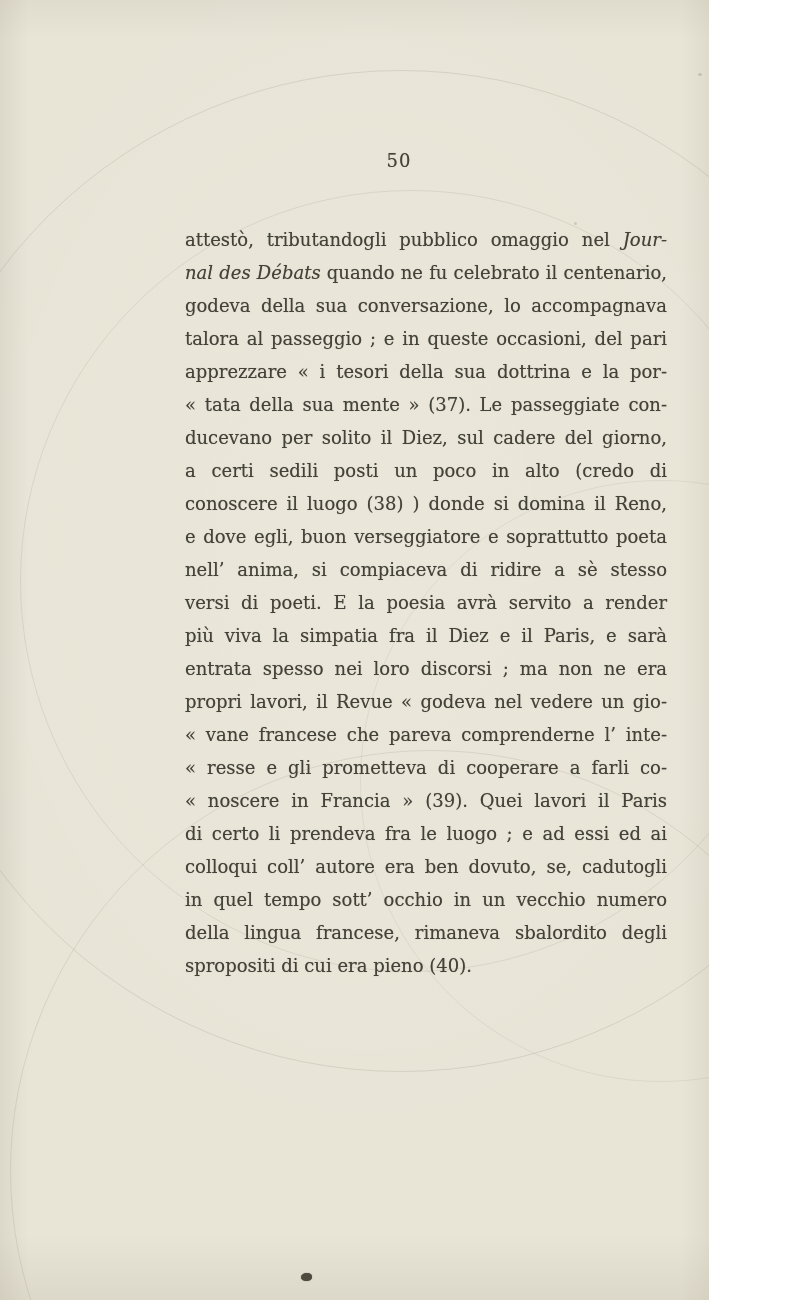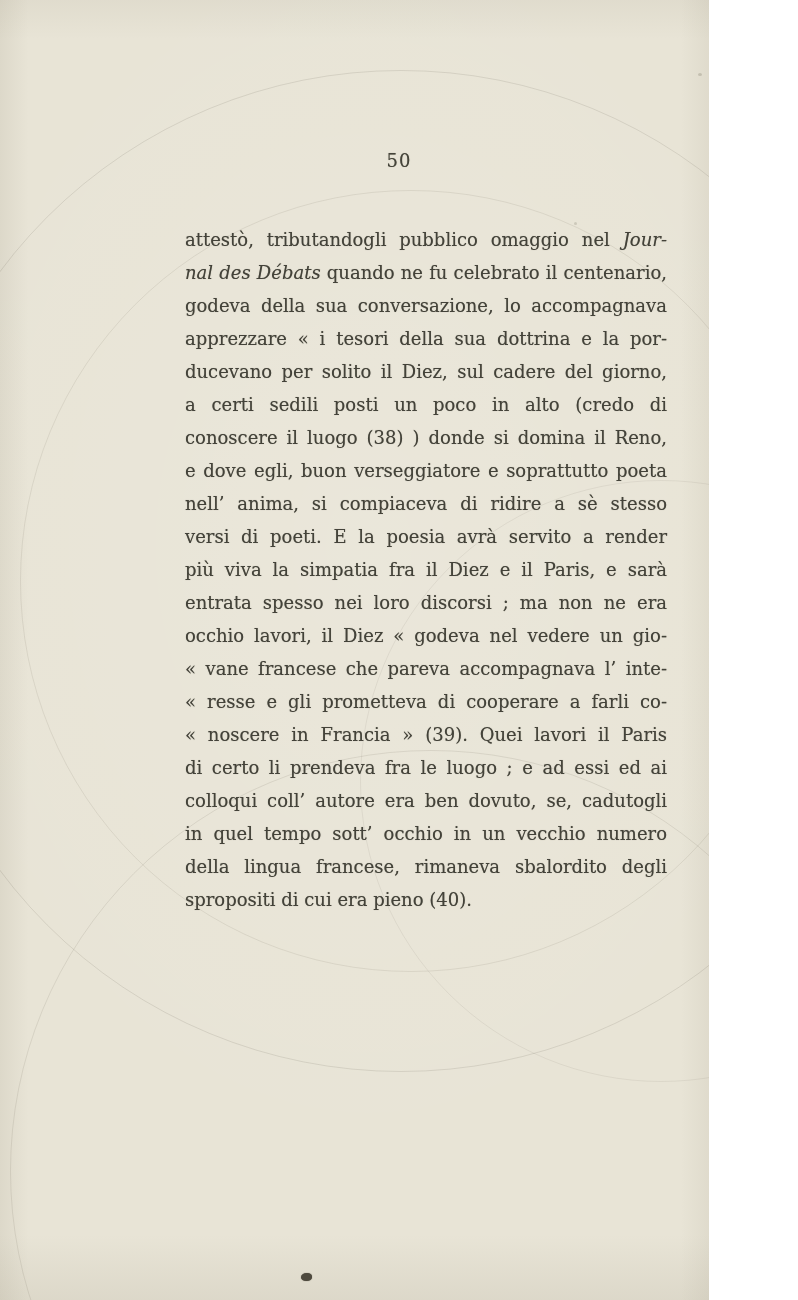--- a/index.html
+++ b/index.html
@@ -93,31 +93,33 @@
   <div class="arc arc2"></div>
   <div class="arc arc3"></div>
   <div class="arc arc4"></div>
 
   <div class="page-number">50</div>
 
   <div class="text-block">
       <div class="line"><span>attestò, tributandogli pubblico omaggio nel </span><span class="italic">Jour-</span></div>
       <div class="line"><span class="italic">nal des Débats</span><span> quando ne fu celebrato il centenario,</span></div>
       <div class="line"><span>godeva della sua conversazione, lo accompagnava</span></div>
+      <div class="line"><span>talora al passeggio ; e in queste occasioni, del pari</span></div>
       <div class="line"><span>apprezzare « i tesori della sua dottrina e la por-</span></div>
+      <div class="line"><span>« tata della sua mente » (37). Le passeggiate con-</span></div>
       <div class="line"><span>ducevano per solito il Diez, sul cadere del giorno,</span></div>
       <div class="line"><span>a certi sedili posti un poco in alto (credo di</span></div>
       <div class="line"><span>conoscere il luogo (38) ) donde si domina il Reno,</span></div>
       <div class="line"><span>e dove egli, buon verseggiatore e soprattutto poeta</span></div>
       <div class="line"><span>nell’ anima, si compiaceva di ridire a sè stesso</span></div>
       <div class="line"><span>versi di poeti. E la poesia avrà servito a render</span></div>
       <div class="line"><span>più viva la simpatia fra il Diez e il Paris, e sarà</span></div>
       <div class="line"><span>entrata spesso nei loro discorsi ; ma non ne era</span></div>
-      <div class="line"><span>occhio lavori, il Diez « godeva nel vedere un gio-</span></div>
-      <div class="line"><span>« vane francese che pareva accompagnava l’ inte-</span></div>
+      <div class="line"><span>propri lavori, il Revue « godeva nel vedere un gio-</span></div>
+      <div class="line"><span>« vane francese che pareva comprenderne l’ inte-</span></div>
       <div class="line"><span>« resse e gli prometteva di cooperare a farli co-</span></div>
       <div class="line"><span>« noscere in Francia » (39). Quei lavori il Paris</span></div>
       <div class="line"><span>di certo li prendeva fra le luogo ; e ad essi ed ai</span></div>
       <div class="line"><span>colloqui coll’ autore era ben dovuto, se, cadutogli</span></div>
       <div class="line"><span>in quel tempo sott’ occhio in un vecchio numero</span></div>
       <div class="line"><span>della lingua francese, rimaneva sbalordito degli</span></div>
       <div class="line last"><span>spropositi di cui era pieno (40).</span></div>
     </div>
 
   <div class="speck" style="left:698px; top:73px; width:4px; height:3px; opacity:.4;"></div>

